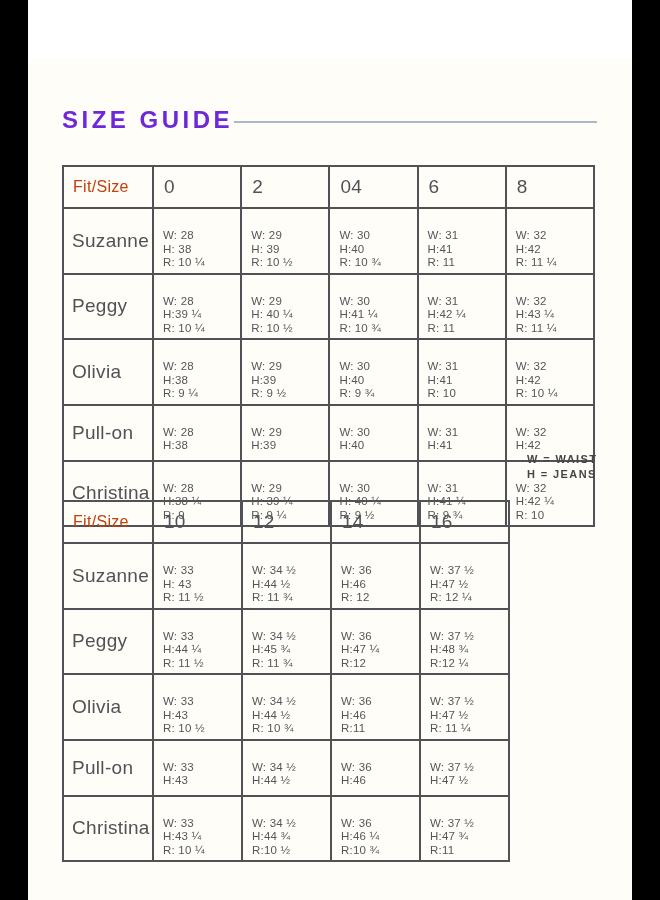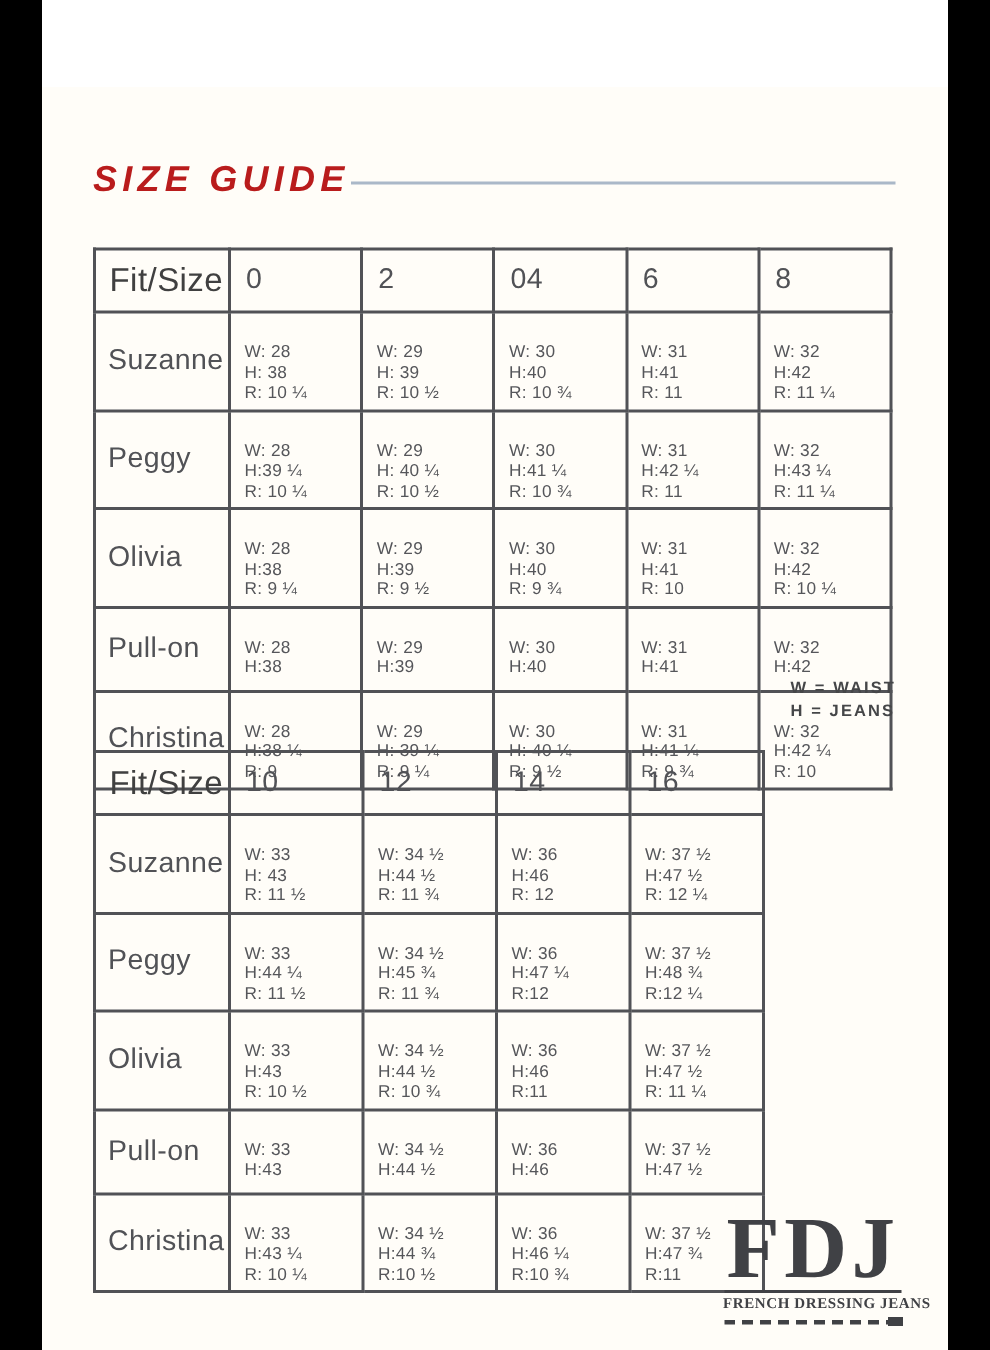--- a/index.html
+++ b/index.html
@@ -6,38 +6,37 @@
   body{
     width:660px;height:900px;background:#000;position:relative;overflow:hidden;
     font-family:"Liberation Sans", sans-serif;
   }
   .page{position:absolute;left:28px;top:0;width:604px;height:900px;background:#ffffff;}
   .page-lower{position:absolute;left:0;top:58px;right:0;bottom:0;background:#fffdf8;}
 
   
   .title-row{position:absolute;left:34px;top:106px;height:30px;}
   .page-title{
-    font-size:24px;font-weight:bold;letter-spacing:3.5px;color:#b91c1c;
+    font-size:24px;font-weight:bold;letter-spacing:3.5px;color:#6d28d9;
     white-space:nowrap;
-    font-style:italic;
   }
   .title-rule{position:absolute;left:206px;top:121px;width:363px;height:2px;background:#aab8c8;}
 
   
   table.size-table{
     position:absolute;left:34px;border-collapse:collapse;table-layout:fixed;
     color:#55565a;
   }
   table.t1{top:165px;width:533px;}
   table.t2{top:500px;width:448px;}
   .size-table td,.size-table th{border:2px solid #515256;background:transparent;}
   .size-table tr.header-row{height:42px;}
   .size-table tr.body-row{height:56px;}
   th.fit-size{
-    font-size:22px;font-weight:400;color:#404040;text-align:left;
+    font-size:16px;font-weight:400;color:#c2410c;text-align:left;
     padding-left:9px;letter-spacing:.3px;border-radius:21px;
   }
   th.size-col{
     font-size:19px;font-weight:400;color:#515256;text-align:left;
     padding-left:10px;vertical-align:middle;letter-spacing:.3px;
   }
   td.fit-label{
     font-size:19px;font-weight:400;color:#515256;padding-left:8px;
     vertical-align:middle;letter-spacing:.3px;white-space:nowrap;margin-top:11px;
   }
@@ -375,21 +374,13 @@
           </td>
           <td class="meas">
             <div class="line">W: 37 ½</div>
             <div class="line">H:47 ¾</div>
             <div class="line">R:11</div>
           </td>
         </tr>
       </tbody>
     </table>
 
-  <div class="logo">
-    <div class="logo-monogram">FDJ</div>
-    <div class="logo-rule"></div>
-    <div class="logo-wordmark">FRENCH DRESSING JEANS</div>
-    <div class="logo-dashes">
-      <span class="logo-dash-end"></span>
-    </div>
-  </div>
 </div>
 
 </body></html>

